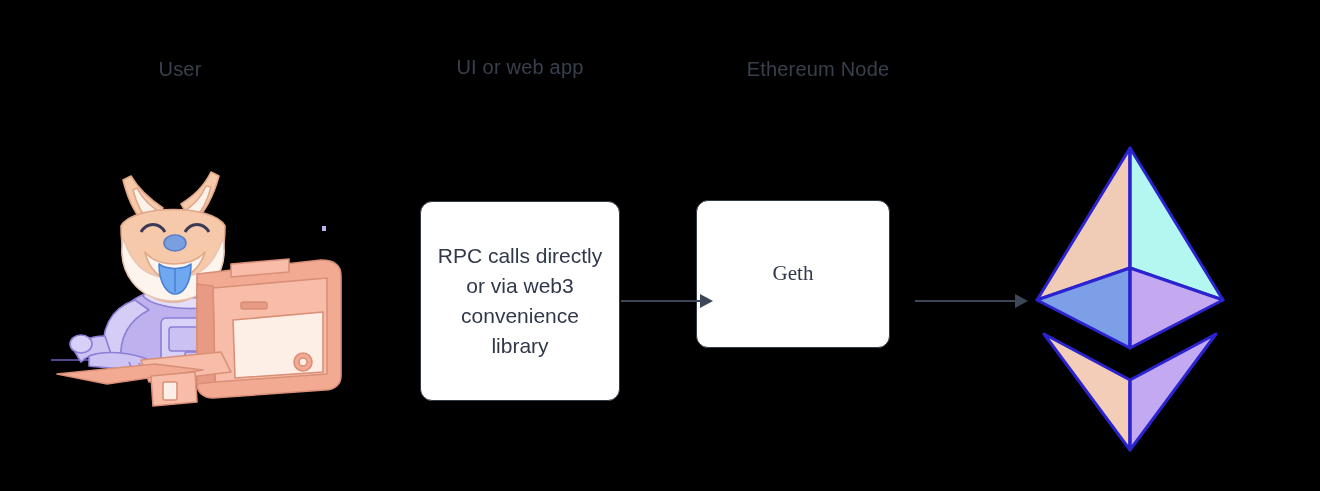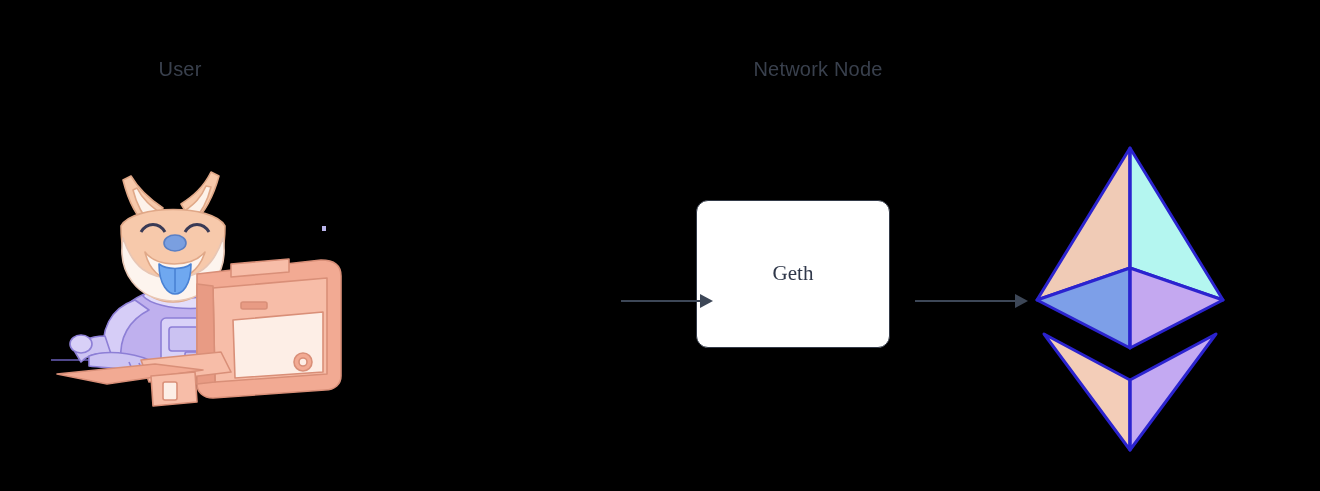--- a/index.html
+++ b/index.html
@@ -63,21 +63,22 @@
   #dog-art{position:absolute;left:45px;top:160px;width:330px;height:250px;}
 
   .speck{position:absolute;left:322px;top:226px;width:4px;height:5px;background:#b9b4ea;}
 </style>
 </head>
 <body>
 
 <div class="stage">
 
   <div class="col-header" id="hdr-user">User</div>
-  <div class="col-header" id="hdr-node">Network Node</div>
+  <div class="col-header" id="hdr-ui">UI or web app</div>
+  <div class="col-header" id="hdr-node">Ethereum Node</div>
 
   <svg id="dog-art" viewBox="0 0 330 250">
     <g stroke="#b3a4e8" stroke-width="1.6" stroke-linejoin="round">
 
       <line x1="6" y1="200" x2="120" y2="200" stroke="#6a5fb8" stroke-width="1.6"></line>
 
       <path d="M58 205 C58 170 75 140 108 131 L196 131 C228 140 248 168 250 205 Z" fill="#bfb0ee" stroke="#8d7fd6"></path>
 
       <path d="M60 198 C54 170 66 148 90 140 L104 150 C84 160 74 178 76 200 Z" fill="#d6cdf7" stroke="#8d7fd6"></path>
       <path d="M248 200 C252 172 238 150 214 141 L202 152 C224 162 232 180 230 200 Z" fill="#d6cdf7" stroke="#8d7fd6"></path>
@@ -135,20 +136,26 @@
       <path d="M96 200 L176 192 L186 212 L104 222 Z" fill="#f7bda8" stroke="#d98f78"></path>
       <path d="M12 214 L110 204 L158 210 L62 224 Z" fill="#f2aa93" stroke="#d98f78"></path>
 
       <path d="M106 216 L150 212 L152 242 L108 246 Z" fill="#f7bda8" stroke="#d98f78"></path>
       <rect x="118" y="222" width="14" height="18" rx="2" fill="#fdeee6" stroke="#d98f78"></rect>
     </g>
   </svg>
 
   <div class="speck"></div>
 
+  <div class="proc-box" id="box-ui">
+    <span class="proc-label">RPC calls directly
+or via web3
+convenience
+library</span>
+  </div>
 
   <div class="proc-box" id="box-node">
     <span class="proc-label">Geth</span>
   </div>
 
   <div class="arrow" id="arrow-1"></div>
   <div class="arrow" id="arrow-2"></div>
 
   <svg id="eth-logo" viewBox="0 0 200 318">
     <g stroke="#2b23cf" stroke-width="3" stroke-linejoin="round">

